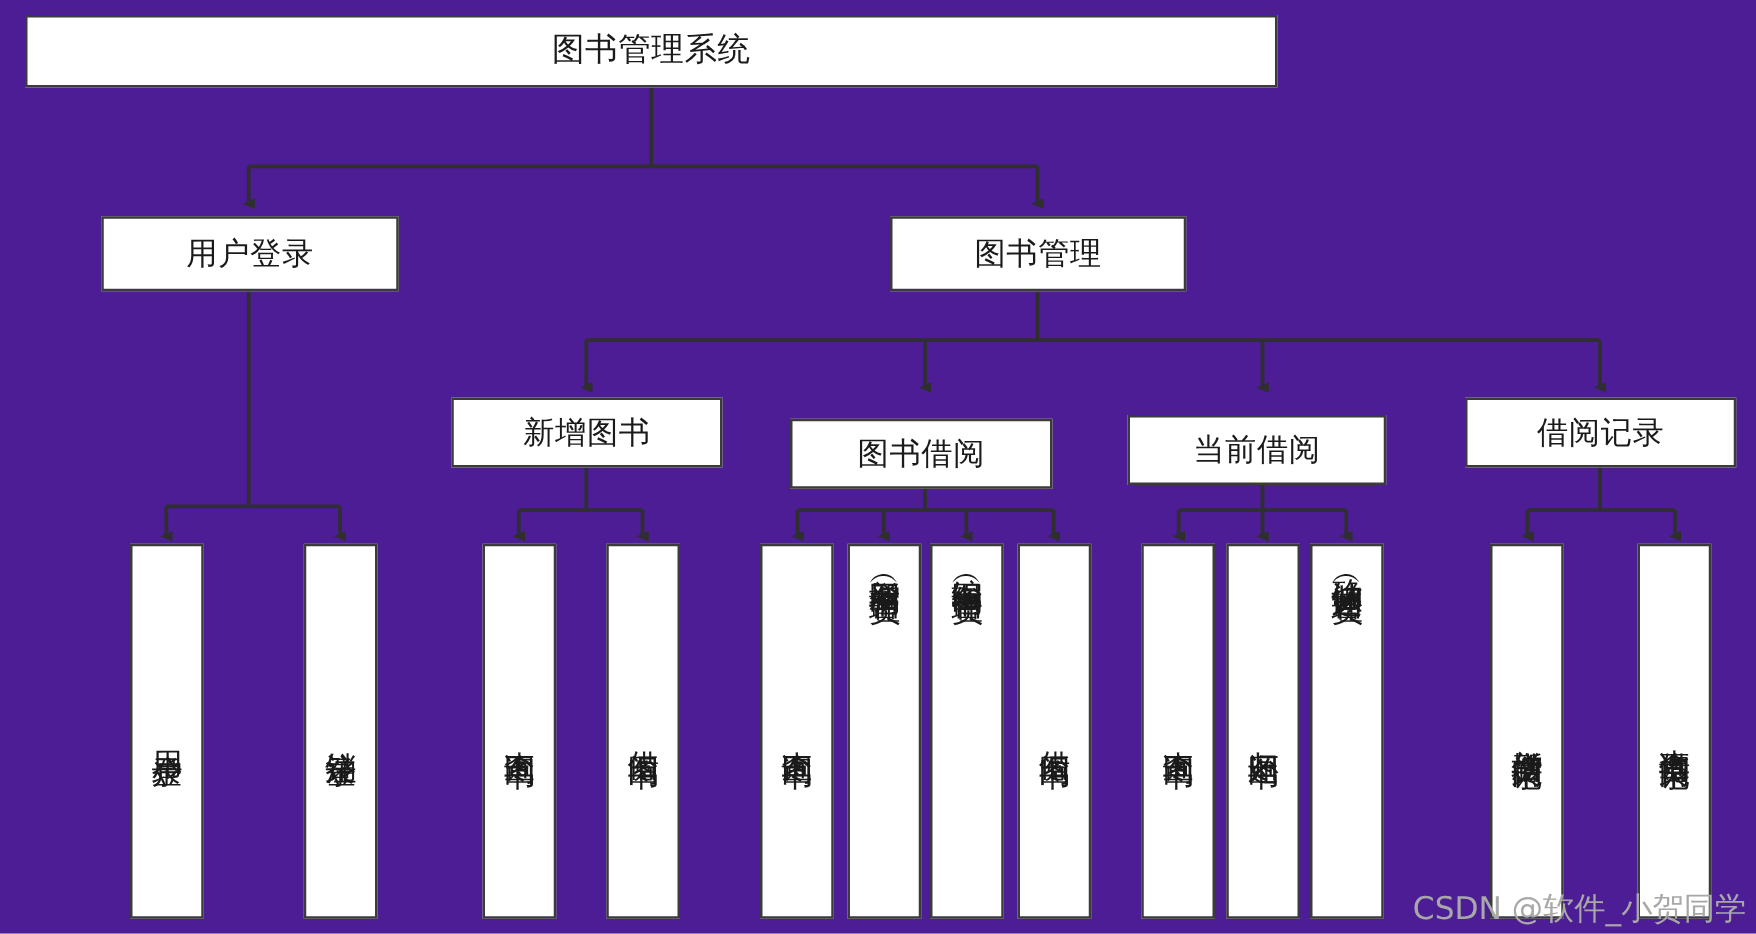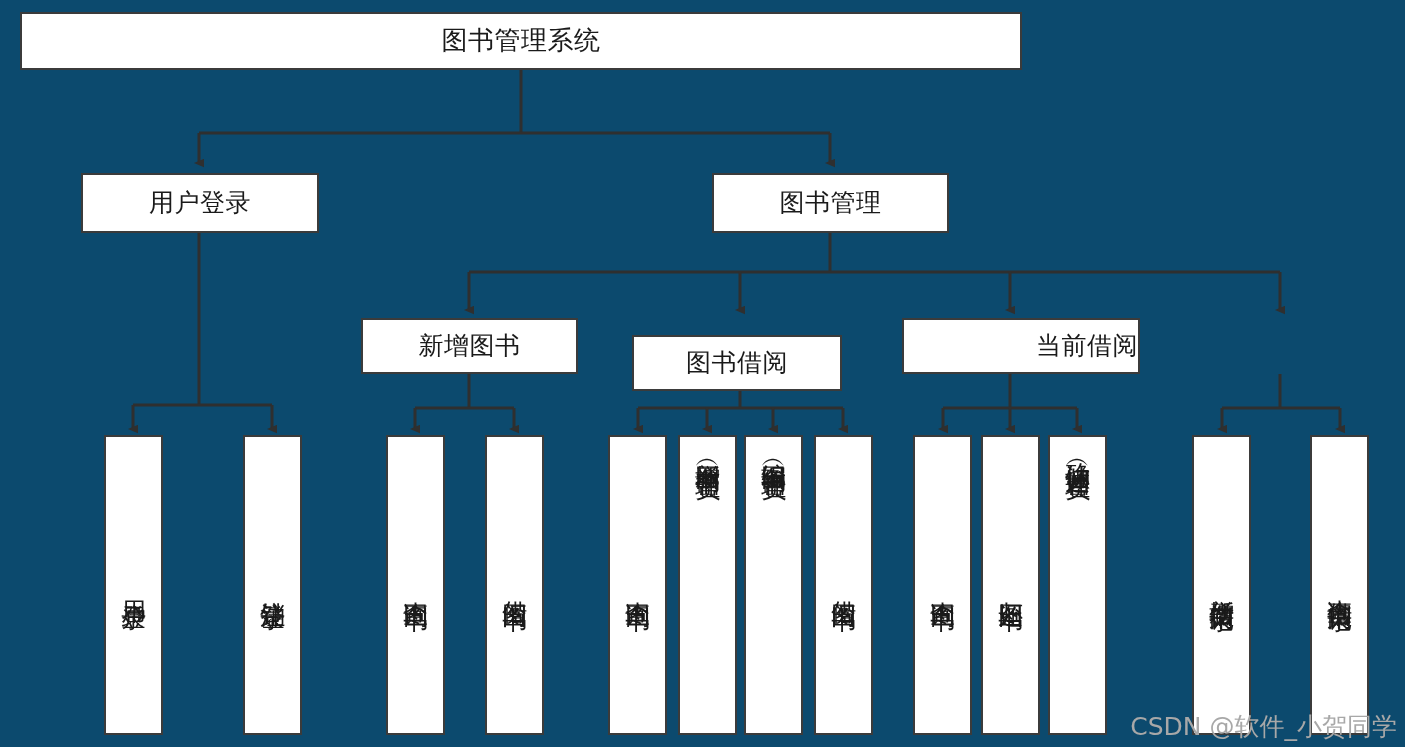--- a/index.html
+++ b/index.html
@@ -7,21 +7,21 @@
     padding: 0;
     background: #ffffff;
   }
   body {
     font-family: "DejaVu Sans", "Liberation Sans", sans-serif;
   }
   #canvas {
     position: relative;
     width: 1405px;
     height: 747px;
-    background: #0c4a6e;
+    background: #4c1d95;
     overflow: hidden;
   }
   #edges {
     position: absolute;
     left: 0;
     top: 0;
     width: 1405px;
     height: 747px;
     pointer-events: none;
   }
@@ -142,22 +142,25 @@
   <div class="node h" style="left:712px; top:173px; width:237px; height:60px;">
     <span class="lbl">图书管理</span>
   </div>
 
   <div class="node h" style="left:361px; top:318px; width:217px; height:56px;">
     <span class="lbl">新增图书</span>
   </div>
   <div class="node h" style="left:632px; top:335px; width:210px; height:56px;">
     <span class="lbl">图书借阅</span>
   </div>
-  <div class="node h" style="left:902px; top:318px; width:238px; height:56px;justify-content:flex-end;">
+  <div class="node h" style="left:902px; top:332px; width:207px; height:56px;">
     <span class="lbl">当前借阅</span>
+  </div>
+  <div class="node h" style="left:1172px; top:318px; width:217px; height:56px;">
+    <span class="lbl">借阅记录</span>
   </div>
 
   <div class="node v mid" style="left:104px; top:435px; width:59px; height:300px;">
     <span class="lbl">用户登录</span>
   </div>
   <div class="node v mid" style="left:243px; top:435px; width:59px; height:300px;">
     <span class="lbl">注销登录</span>
   </div>
 
   <div class="node v mid" style="left:386px; top:435px; width:59px; height:300px;">

